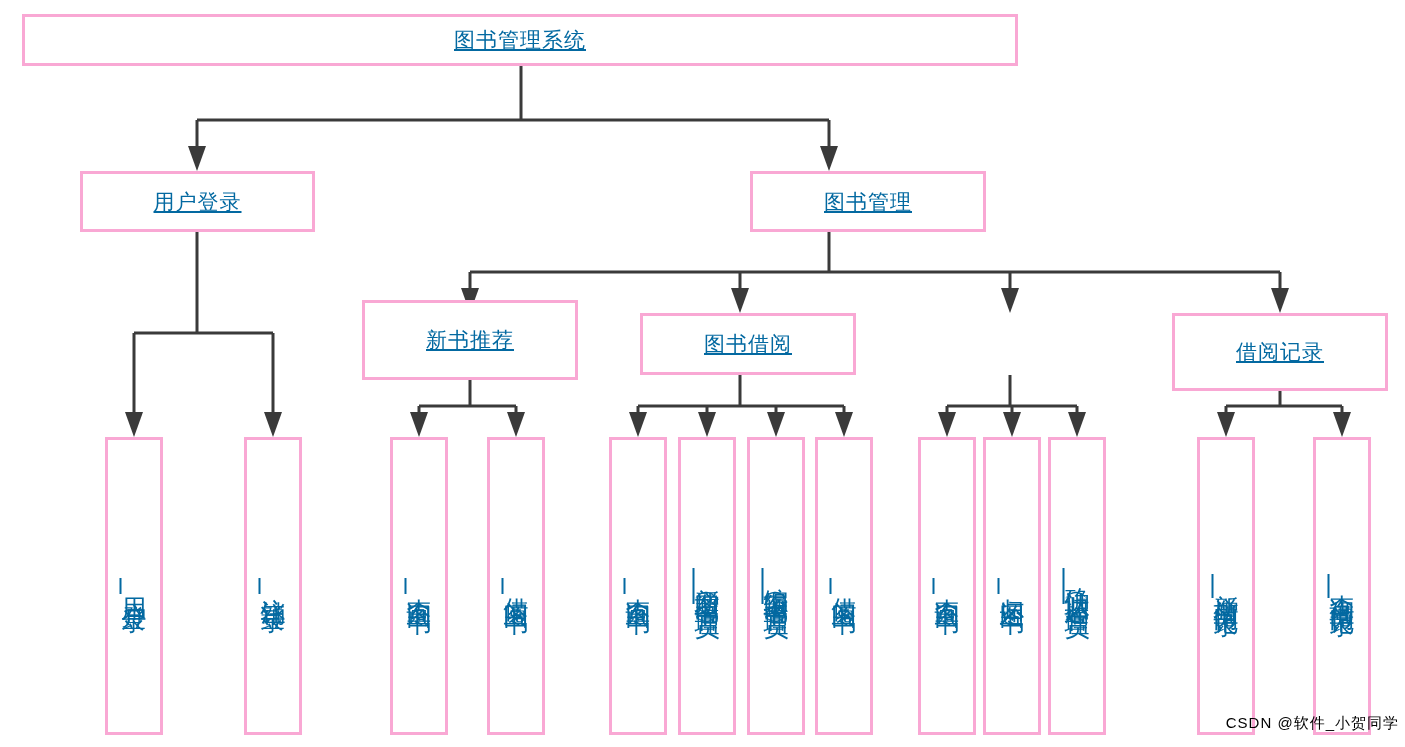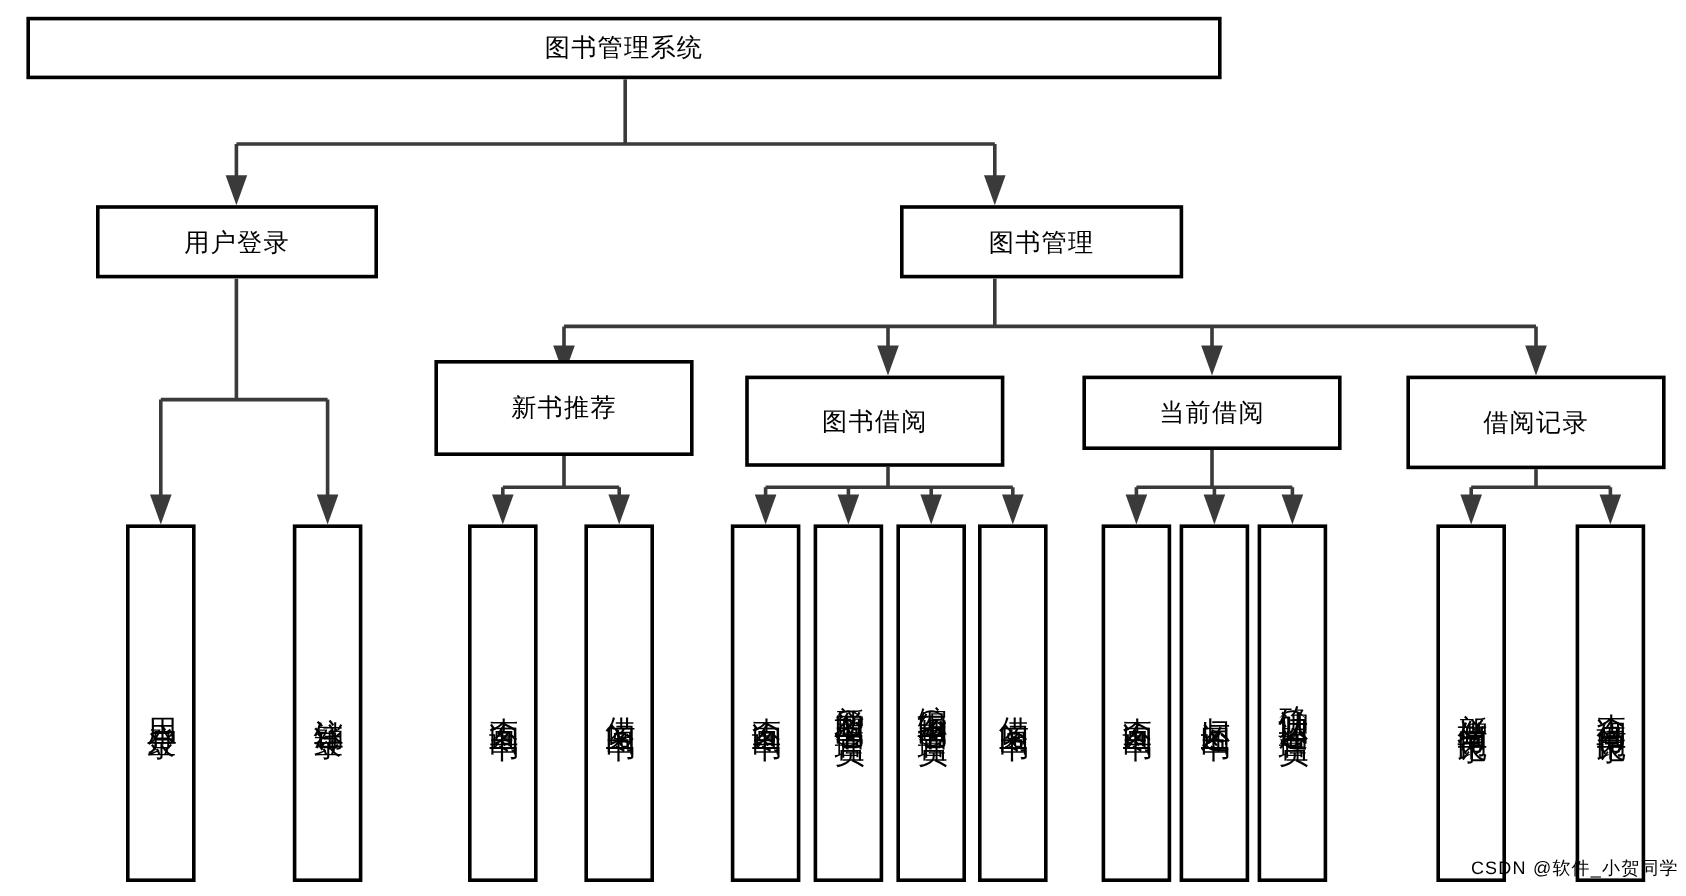--- a/index.html
+++ b/index.html
@@ -7,24 +7,25 @@
     position:relative;
     width:1405px;height:747px;
     background:#ffffff;
     font-family:"Liberation Sans","DejaVu Sans",sans-serif;
     overflow:hidden;
   }
   #wires{position:absolute;left:0;top:0;width:1405px;height:747px;pointer-events:none;}
   .box{
     position:absolute;
     box-sizing:border-box;
-    border:3px solid #000000;
+    border:3px solid #f9a8d4;
     background:#ffffff;
     display:flex;align-items:center;justify-content:center;
-    color:#000000;
+    color:#0369a1;
+    text-decoration:underline;
   }
   .box.h span{
     font-size:21px;
     letter-spacing:1px;
     white-space:nowrap;
   }
   .box.v span{
     writing-mode:vertical-rl;
     text-orientation:mixed;
     font-size:25px;
@@ -101,25 +102,22 @@
   <div class="box h" style="left:80px;top:171px;width:235px;height:61px">
     <span>用户登录</span>
   </div>
   <div class="box h" style="left:750px;top:171px;width:236px;height:61px">
     <span>图书管理</span>
   </div>
 
   <div class="box h" style="left:362px;top:300px;width:216px;height:80px">
     <span>新书推荐</span>
   </div>
-  <div class="box h" style="left:621px;top:313px;width:216px;height:76px">
+  <div class="box h" style="left:640px;top:313px;width:216px;height:62px">
     <span>图书借阅</span>
-  </div>
-  <div class="box h" style="left:902px;top:313px;width:216px;height:62px">
-    <span>当前借阅</span>
   </div>
   <div class="box h" style="left:1172px;top:313px;width:216px;height:78px">
     <span>借阅记录</span>
   </div>
 
   <div class="box v" style="left:105px;top:437px;width:58px;height:298px">
     <span>用户登录</span>
   </div>
   <div class="box v" style="left:244px;top:437px;width:58px;height:298px">
     <span>注销登录</span>

